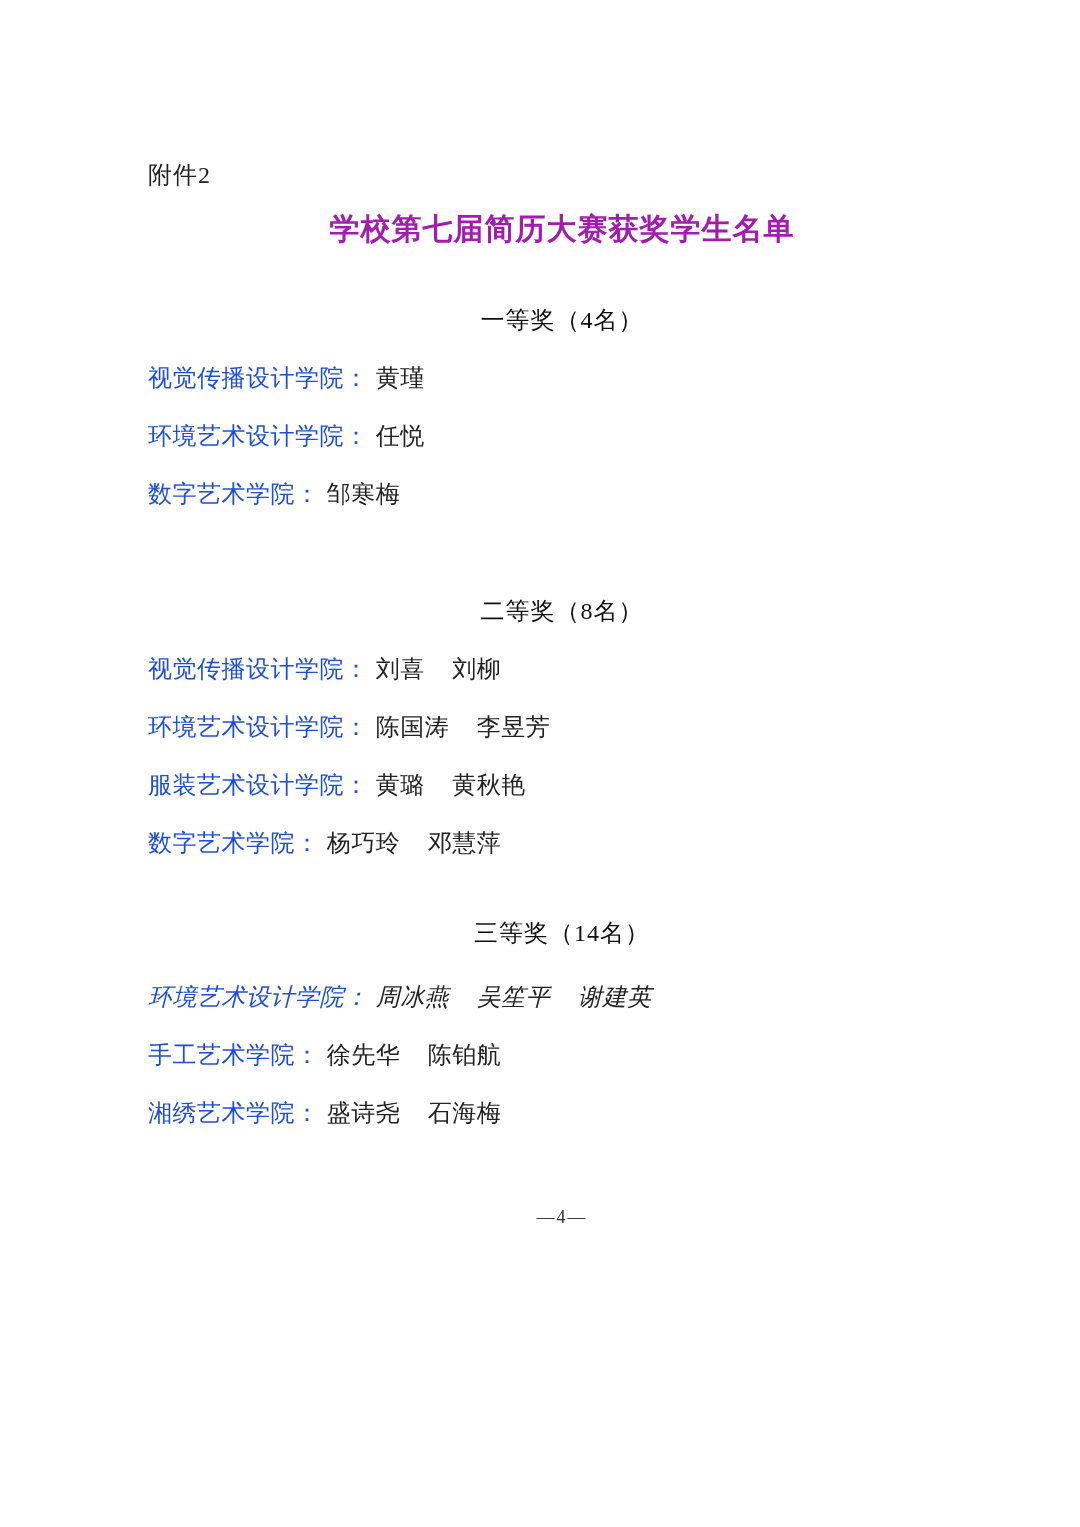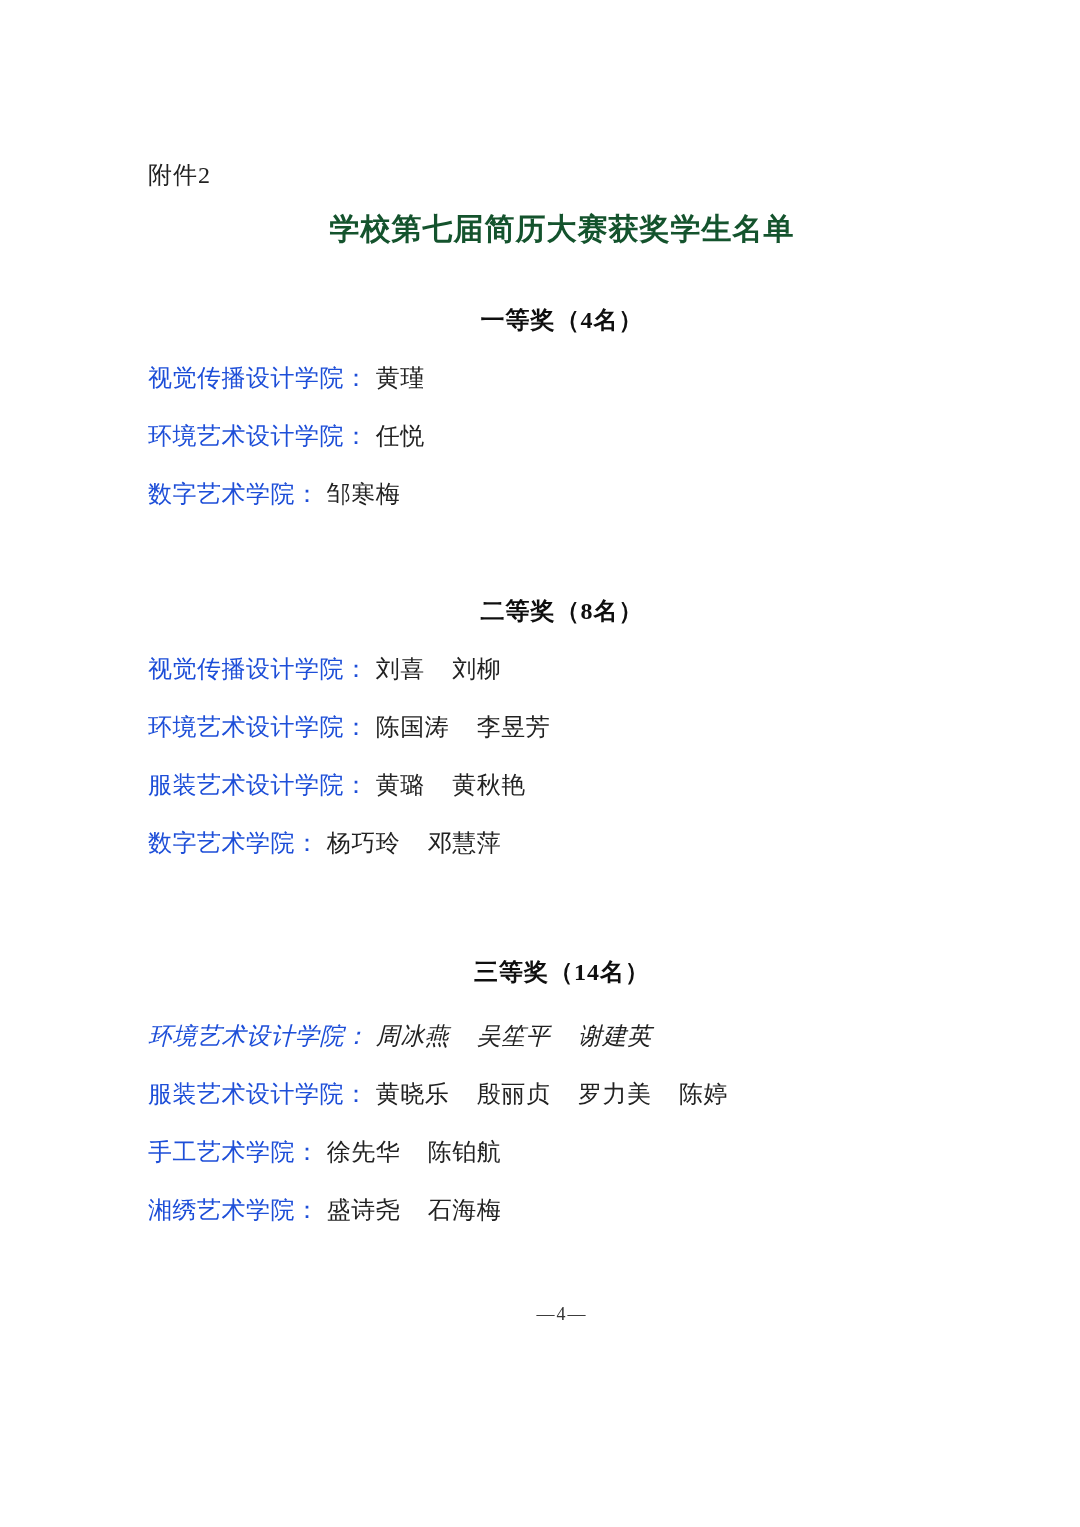--- a/index.html
+++ b/index.html
@@ -19,33 +19,33 @@
     line-height: 30px;
     letter-spacing: 1px;
   }
   .title {
     font-size: 30px;
     font-weight: bold;
     line-height: 36px;
     margin: 21px 0 0 0;
     text-align: center;
     letter-spacing: 1px;
-    color: #14532d;
+    color: #a21caf;
   }
   .sec h2 {
     font-size: 24px;
-    font-weight: bold;
+    font-weight: normal;
     line-height: 30px;
     margin: 58px 0 0 0;
     text-align: center;
     letter-spacing: 1px;
     color: #0f0f0f;
   }
   .sec-2 h2 { margin-top: 87px; }
-  .sec-3 h2 { margin-top: 99px; }
+  .sec-3 h2 { margin-top: 60px; }
   .rows { margin: 0; }
   .row {
     font-size: 24px;
     line-height: 30px;
     margin-top: 28px;
     letter-spacing: 0.5px;
     white-space: nowrap;
   }
   .sec-3 .row:first-child { margin-top: 34px; font-style: italic; }
   .college { color: #1d4ed8; }
@@ -84,21 +84,20 @@
           <div class="row"><span class="college">环境艺术设计学院：</span><span class="nm first">陈国涛</span><span class="nm">李昱芳</span></div>
           <div class="row"><span class="college">服装艺术设计学院：</span><span class="nm first">黄璐</span><span class="nm">黄秋艳</span></div>
           <div class="row"><span class="college">数字艺术学院：</span><span class="nm first">杨巧玲</span><span class="nm">邓慧萍</span></div>
         </div>
   </section>
 
   <section class="sec sec-3">
     <h2>三等奖（14名）</h2>
     <div class="rows">
           <div class="row"><span class="college">环境艺术设计学院：</span><span class="nm first">周冰燕</span><span class="nm">吴笙平</span><span class="nm">谢建英</span></div>
-          <div class="row"><span class="college">服装艺术设计学院：</span><span class="nm first">黄晓乐</span><span class="nm">殷丽贞</span><span class="nm">罗力美</span><span class="nm">陈婷</span></div>
           <div class="row"><span class="college">手工艺术学院：</span><span class="nm first">徐先华</span><span class="nm">陈铂航</span></div>
           <div class="row"><span class="college">湘绣艺术学院：</span><span class="nm first">盛诗尧</span><span class="nm">石海梅</span></div>
         </div>
   </section>
 </div>
 
   <div class="pagenum">—4—</div>
 </div>
 
 </body></html>

